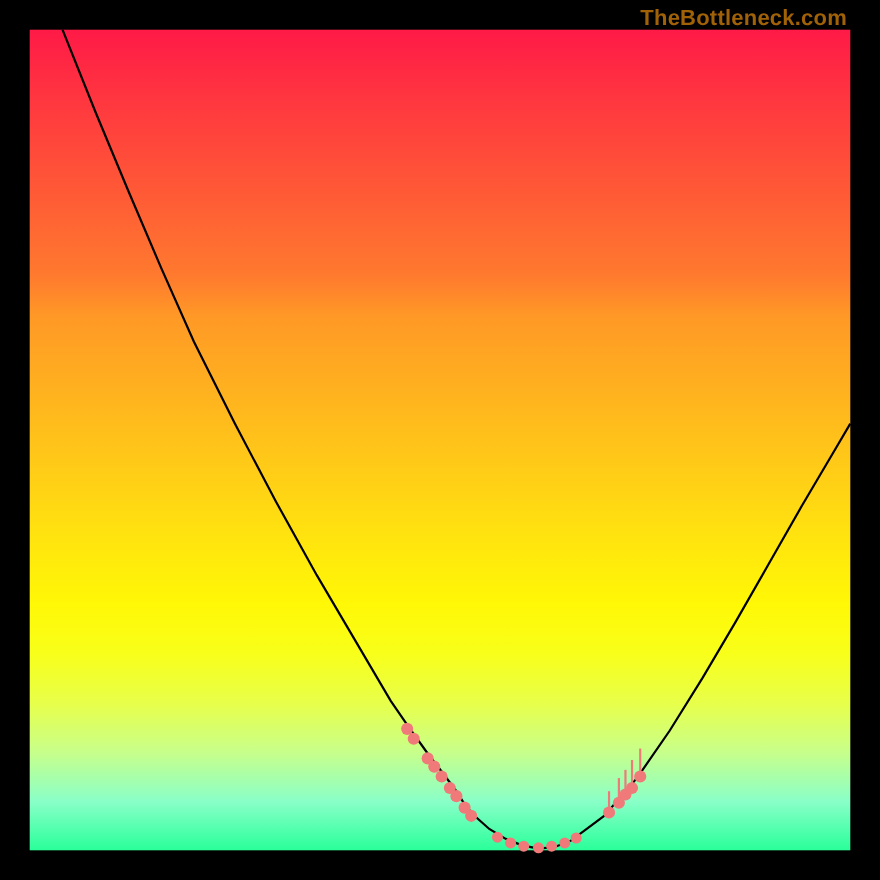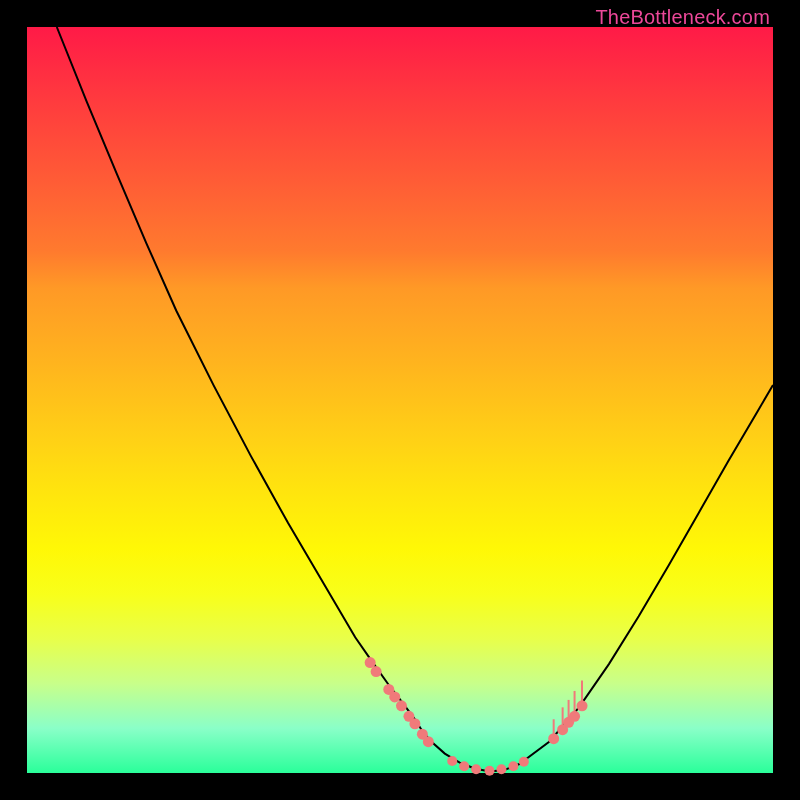--- a/index.html
+++ b/index.html
@@ -29,23 +29,23 @@
       #f8ff1a 76%,
       #e8ff4a 82%,
       #c8ff8a 88%,
       #8affc8 94%,
       #2aff9a 100%);
   }
   .watermark {
     position: absolute;
     top: 6px;
     right: 30px;
-    color: #ec4899;
+    color: #a16207;
     font-size: 20px;
-    font-weight: 400;
+    font-weight: 700;
     letter-spacing: 0.2px;
     z-index: 5;
     user-select: none;
   }
   svg.curve {
     position: absolute;
     left: 0; top: 0;
     width: 746px; height: 746px;
     overflow: visible;
   }

